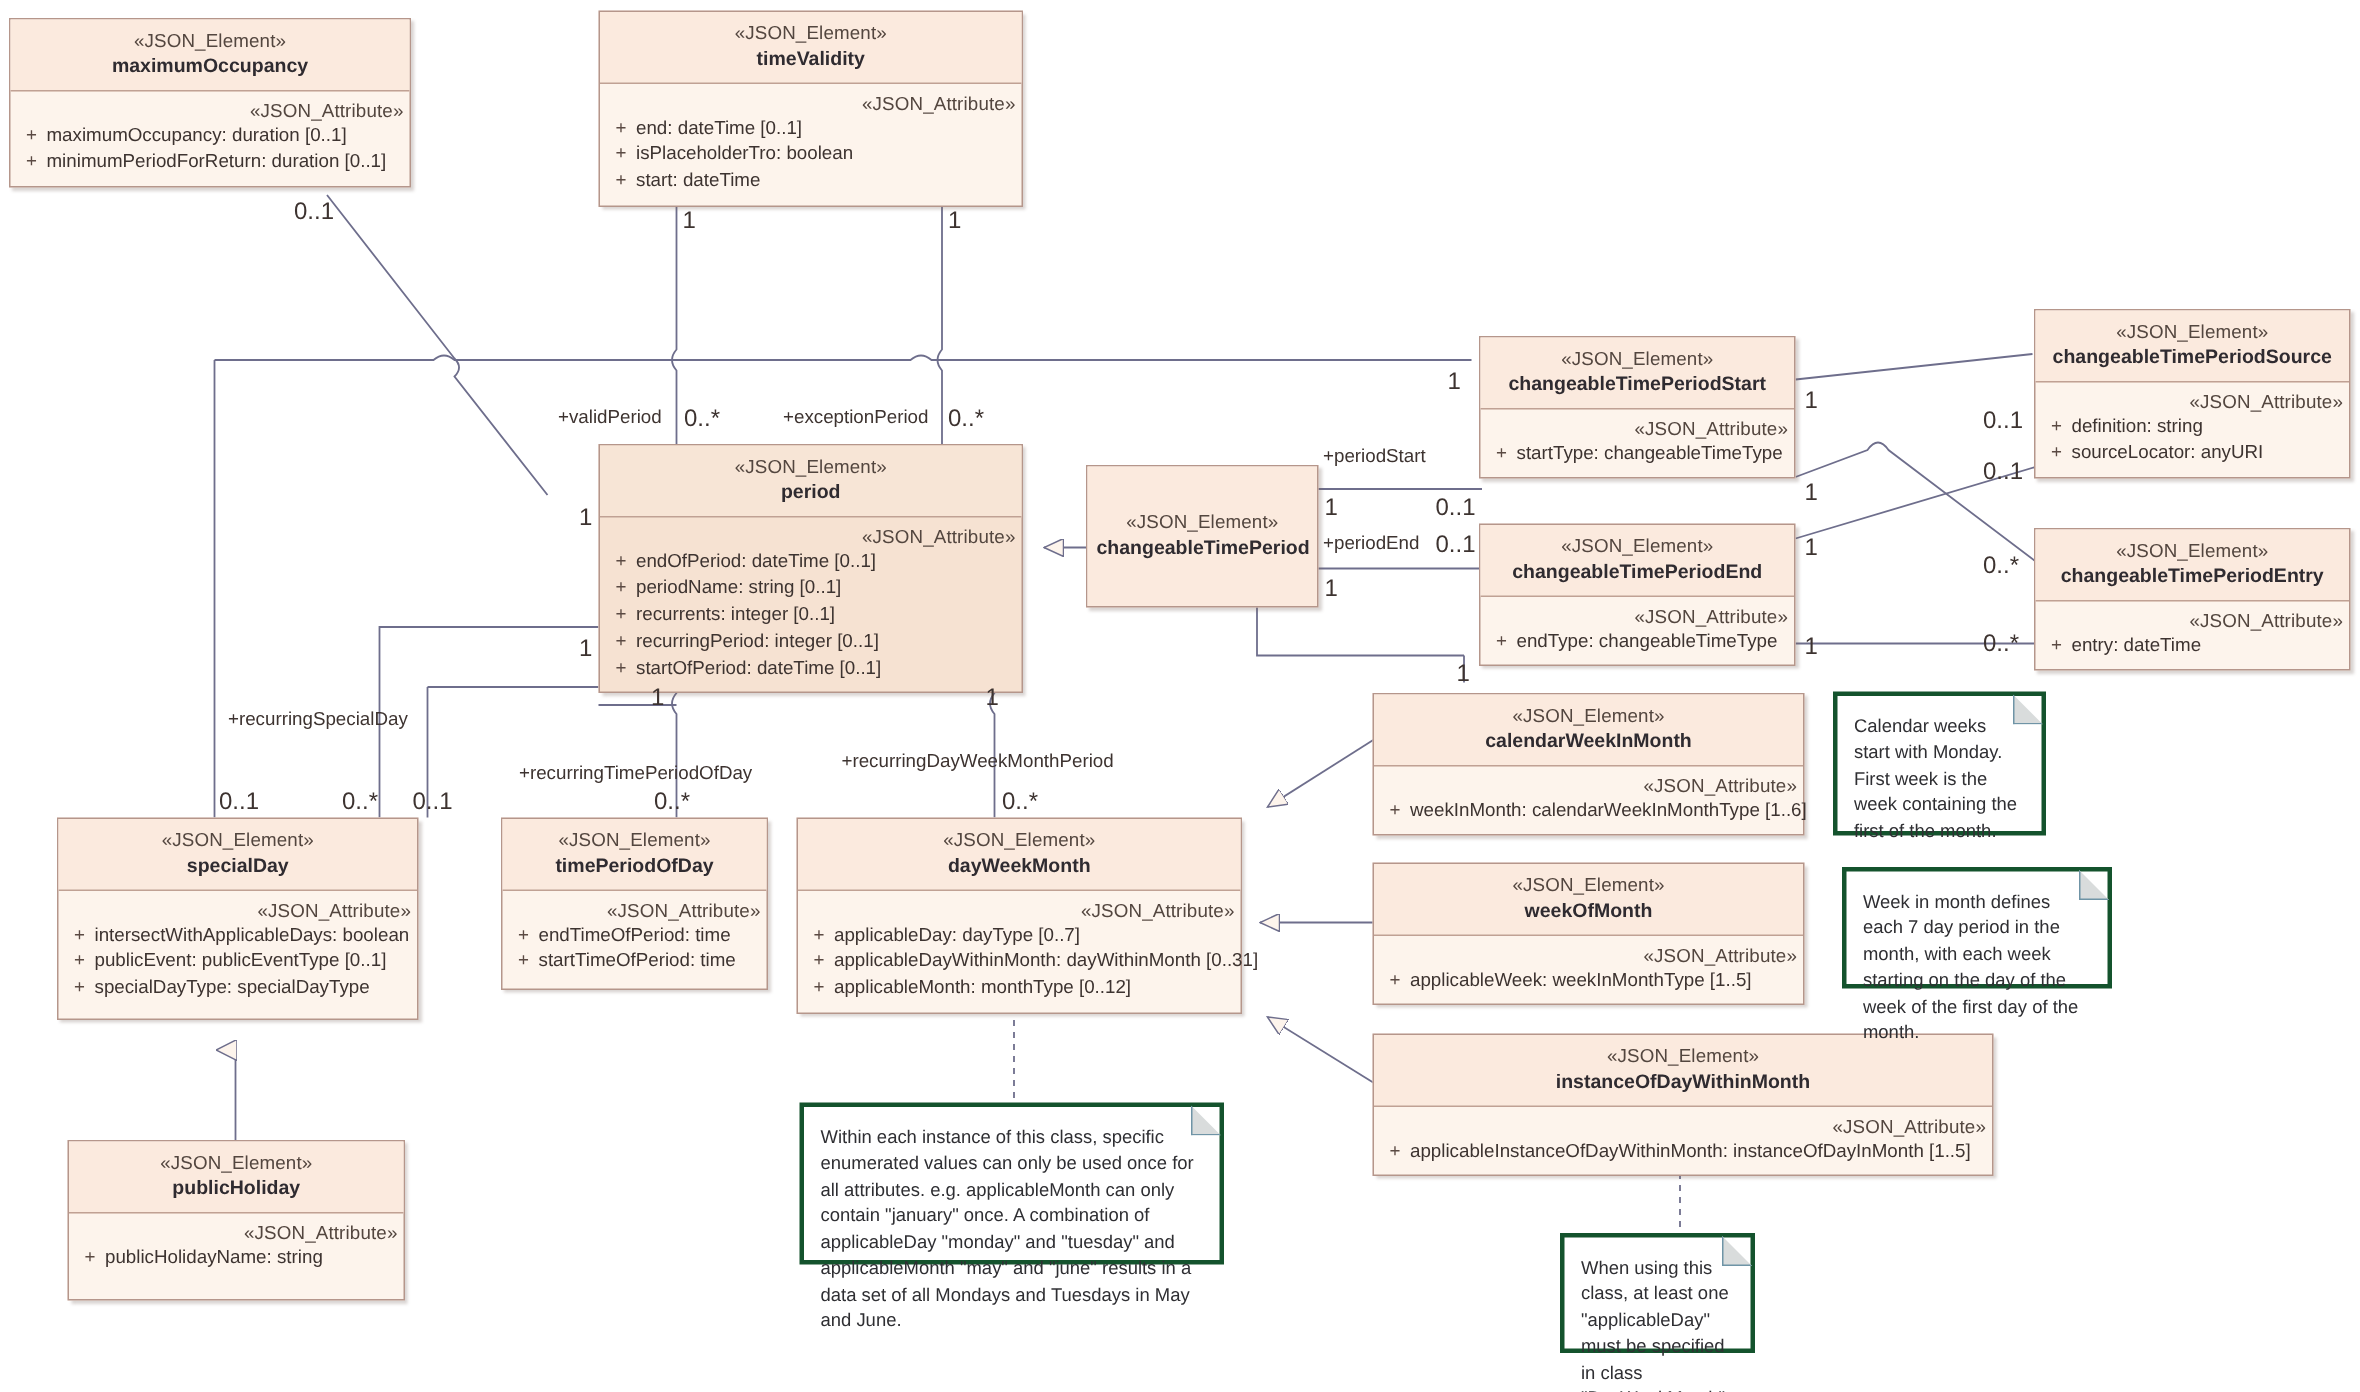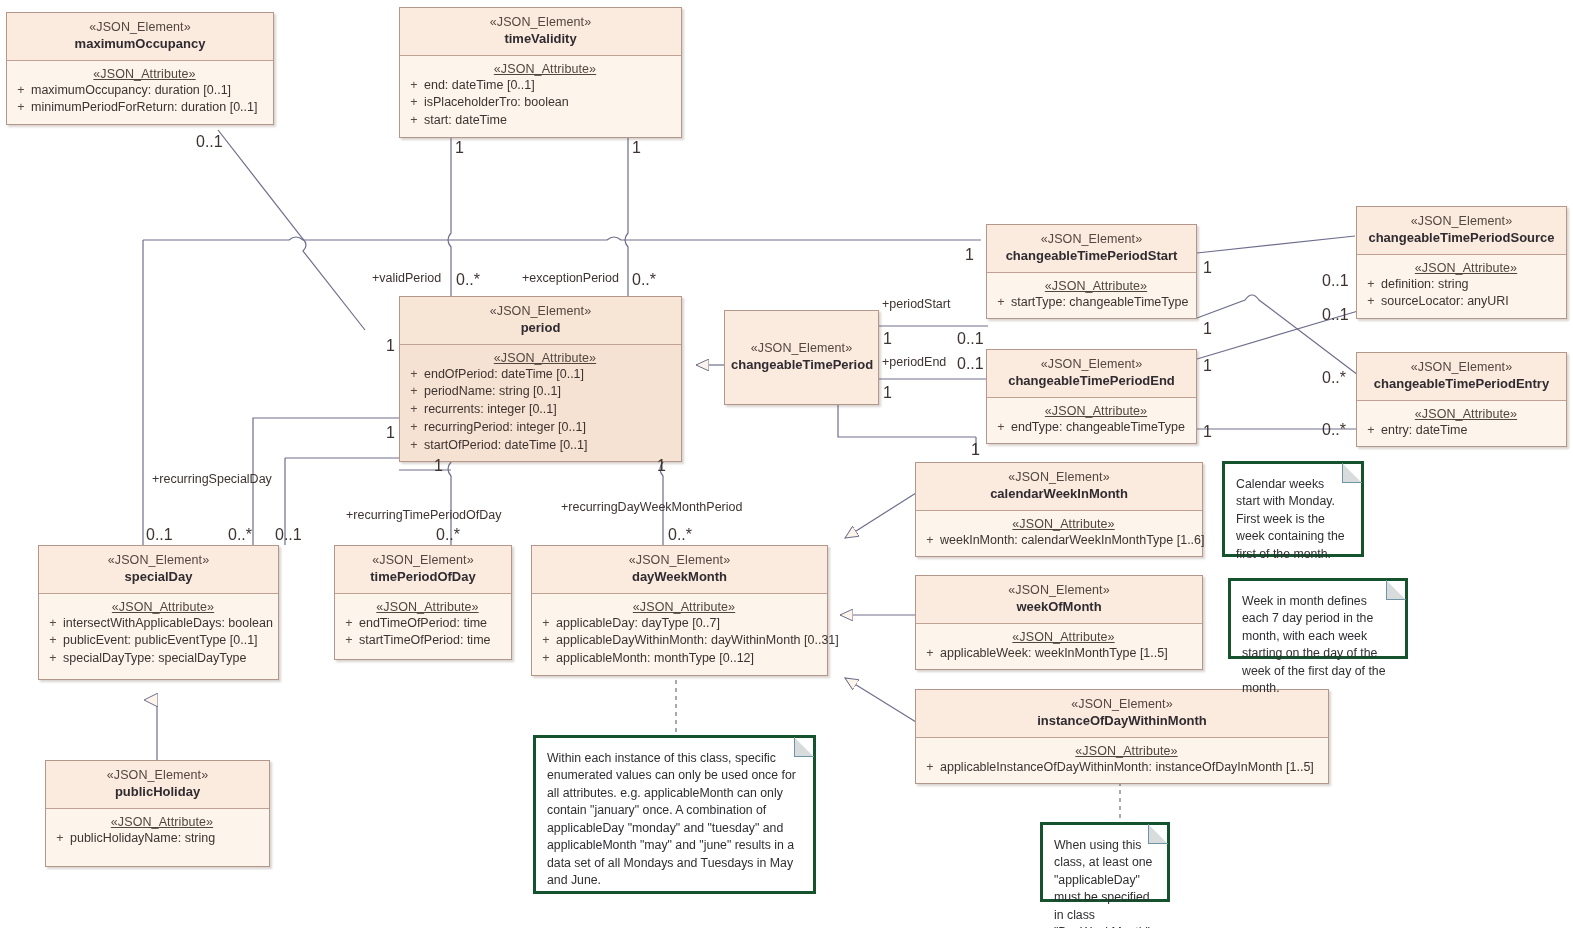--- a/index.html
+++ b/index.html
@@ -30,21 +30,21 @@
   }
   .uclass.strong{background:#f6e2d2;}
   .uclass.strong .hdr{background:#f7e5d6;}
   .stereo{
     display:block;font-size:12.5px;color:#53463f;letter-spacing:.1px;
   }
   .cname{
     display:block;font-size:13px;font-weight:bold;color:#2f2b30;margin-top:1px;
   }
   .attrs{padding:6px 4px 7px 4px;}
-  .attrs .stereo{text-align:center;padding-left:9px;margin-bottom:1px;text-decoration:underline;}
+  .attrs .stereo{text-align:right;padding-left:9px;margin-bottom:1px;}
   .arow{
     display:flex;font-size:12.5px;line-height:1.42;color:#3d3330;white-space:nowrap;
   }
   .arow .vis{width:20px;text-align:center;flex:0 0 20px;color:#5b4a43;}
   .arow .sig{flex:1 1 auto;}
 
   
   .note{
     position:absolute;box-sizing:border-box;
     background:#ffffff;border:3px solid #14532d;
@@ -389,21 +389,21 @@
   <div class="note" style="left:1222px;top:461px;width:142px;height:96px;">
     <span class="fold"></span>
     <p>Calendar weeks start with Monday. First week is the week containing the first of the month.</p>
   </div>
 
   <div class="note" style="left:1228px;top:578px;width:180px;height:81px;">
     <span class="fold"></span>
     <p>Week in month defines each 7 day period in the month, with each week starting on the day of the week of the first day of the month.</p>
   </div>
 
-  <div class="note" style="left:533px;top:735px;width:283px;height:159px;">
+  <div class="note" style="left:533px;top:735px;width:283px;height:108px;">
     <span class="fold"></span>
     <p>Within each instance of this class, specific enumerated values can only be used once for all attributes. e.g. applicableMonth can only contain "january" once. A combination of applicableDay "monday" and "tuesday" and applicableMonth "may" and "june" results in a data set of all Mondays and Tuesdays in May and June.</p>
   </div>
 
   <div class="note" style="left:1040px;top:822px;width:130px;height:80px;">
     <span class="fold"></span>
     <p>When using this class, at least one "applicableDay" must be specified in class "DayWeekMonth".</p>
   </div>
 
   <span class="elabel mult" style="left:196px;top:133px;">0..1</span>

